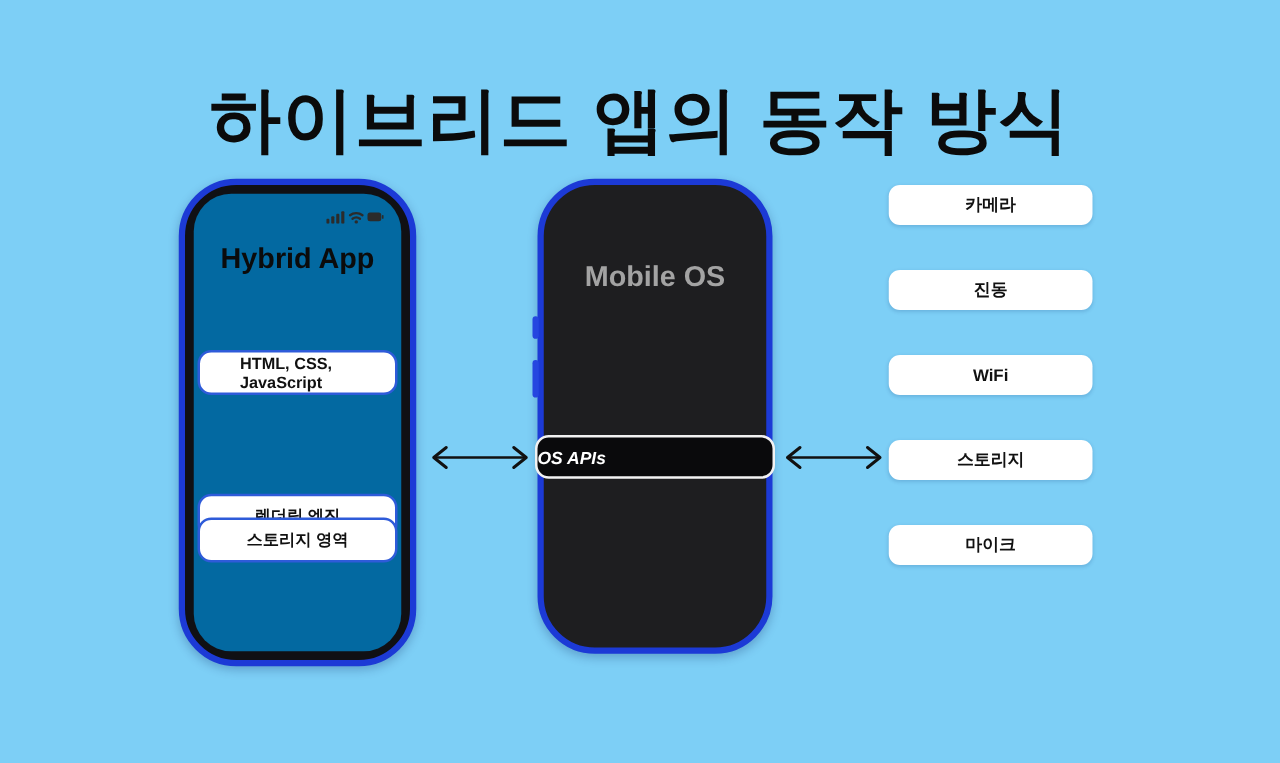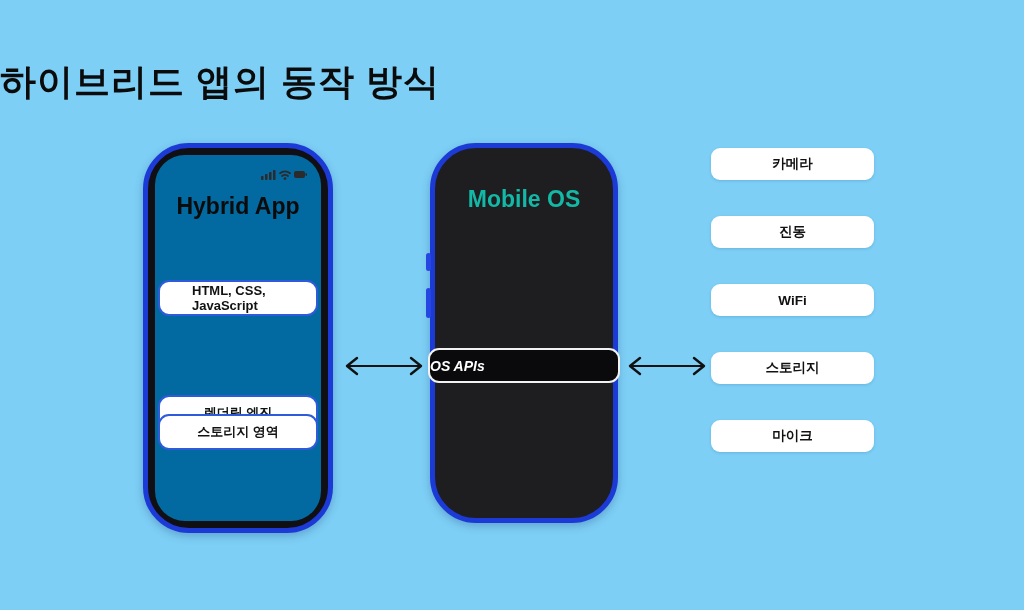--- a/index.html
+++ b/index.html
@@ -5,21 +5,21 @@
   * { margin: 0; padding: 0; box-sizing: border-box; }
   html, body { width: 1024px; height: 610px; overflow: hidden; }
   body {
     font-family: "Liberation Sans", "DejaVu Sans", sans-serif;
     background: #7DCFF6;
   }
   .stage { position: relative; width: 1024px; height: 610px; background: #7DCFF6; }
 
   .title {
     position: absolute; top: 58px; left: 0; width: 100%;
-    text-align: left; font-size: 36px; font-weight: 800;
+    text-align: center; font-size: 57px; font-weight: 800;
     color: #0b0b0b; letter-spacing: 1px;
   }
 
   
   .phone {
     position: absolute; border: 5px solid #1C3AD6; border-radius: 46px;
     box-shadow: 0 3px 8px rgba(10, 30, 90, 0.25);
   }
   .phone-light {
     left: 143px; top: 143px; width: 190px; height: 390px;
@@ -28,21 +28,21 @@
   .screen-light {
     position: relative; width: 100%; height: 100%;
     background: #0369a1; border-radius: 30px; overflow: hidden;
   }
   .statusbar { position: absolute; top: 11px; right: 14px; }
   .phone-title {
     position: absolute; top: 38px; left: 0; width: 100%;
     text-align: center; font-size: 23px; font-weight: 800;
   }
   .phone-title.dark  { color: #0b0b0b; }
-  .phone-title.light { color: #14b8a6; }
+  .phone-title.light { color: #a3a3a3; margin-top: 22px; }
 
   .layer-box {
     position: absolute; left: 3px; right: 3px; height: 36px;
     background: #ffffff; border: 2px solid #2E5BD9; border-radius: 11px;
     display: flex; align-items: center; justify-content: center;
     font-size: 13px; font-weight: 700; color: #111;
   }
   .layer-1 { top: 125px; padding-left: 32px; }
   .layer-2 { top: 192px; margin-top: 48px; }
   .layer-3 { top: 259px; }

